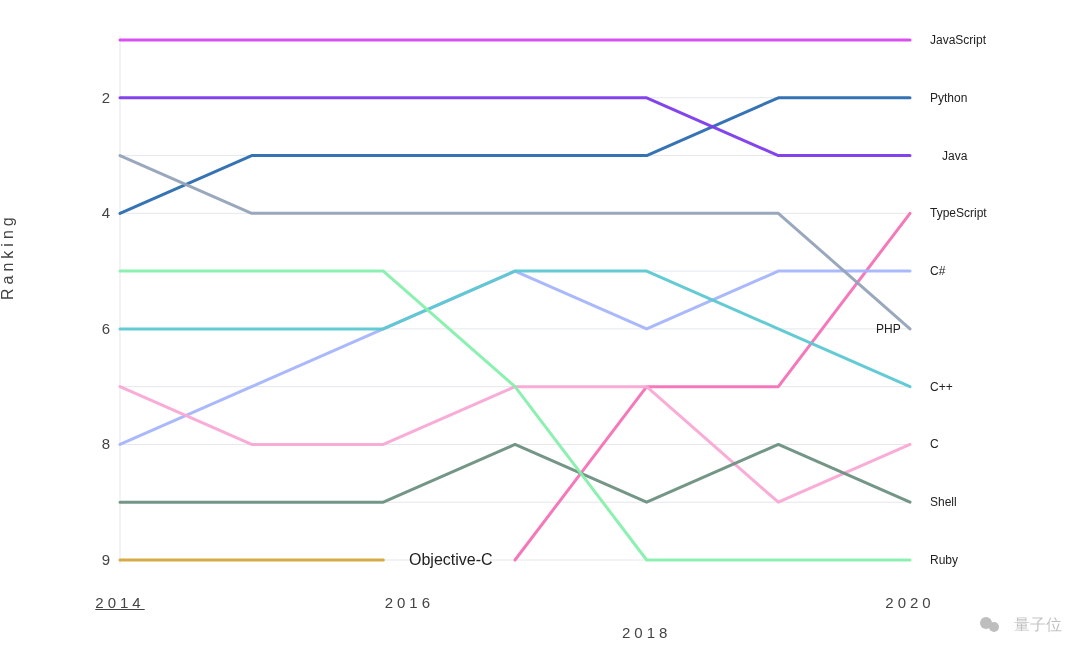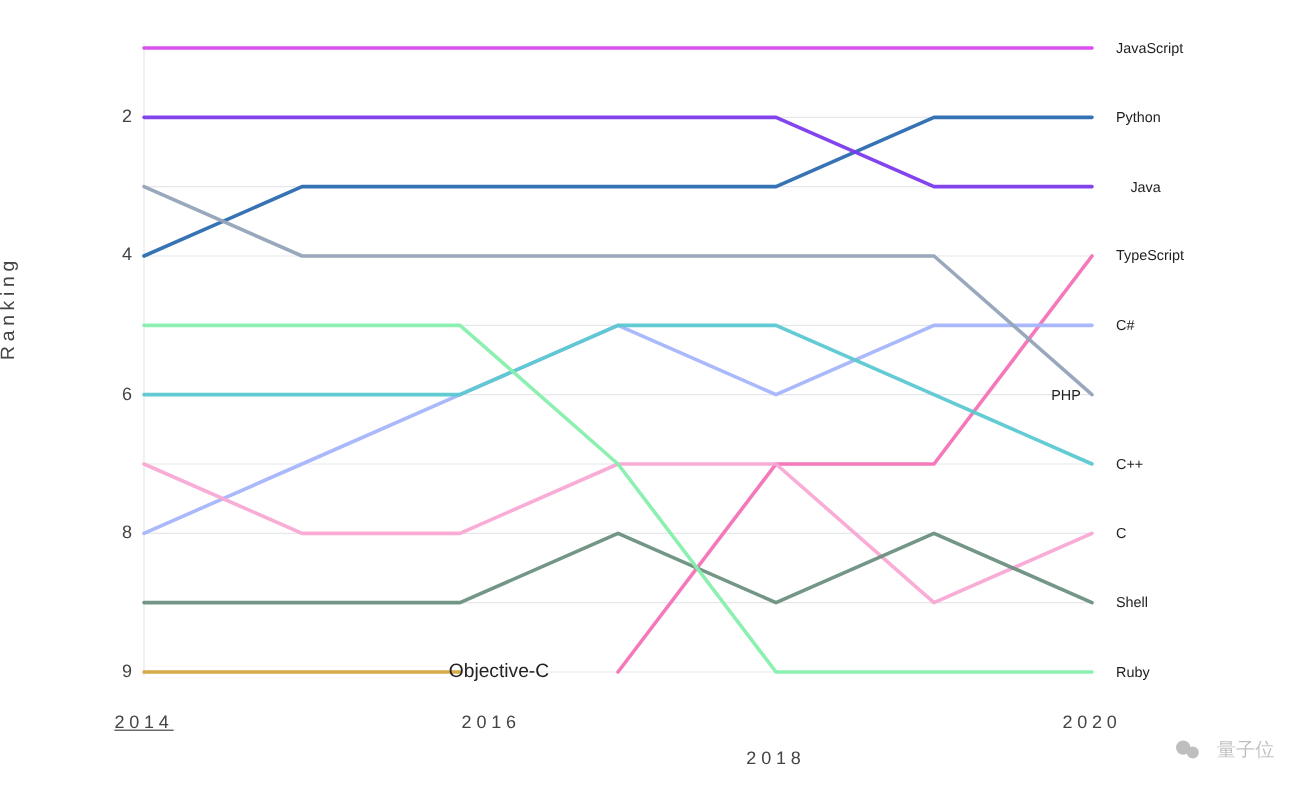--- a/index.html
+++ b/index.html
@@ -128,14 +128,14 @@
     <div class="series-label" style="left: 930px; top: 40px;">JavaScript</div>
     <div class="series-label" style="left: 930px; top: 97.7778px;">Python</div>
     <div class="series-label" style="left: 930px; top: 155.556px; margin-left: 12px;">Java</div>
     <div class="series-label" style="left: 930px; top: 213.333px;">TypeScript</div>
     <div class="series-label" style="left: 930px; top: 271.111px;">C#</div>
     <div class="series-label" style="left: 876px; top: 328.889px;">PHP</div>
     <div class="series-label" style="left: 930px; top: 386.667px;">C++</div>
     <div class="series-label" style="left: 930px; top: 444.444px;">C</div>
     <div class="series-label" style="left: 930px; top: 502.222px;">Shell</div>
     <div class="series-label" style="left: 930px; top: 560px;">Ruby</div>
-    <div class="inline-label" style="left: 374px; top: 560px;">Objective-C</div>
+    <div class="inline-label" style="left: 409px; top: 560px;">Objective-C</div>
   </div>
 
 </body></html>

